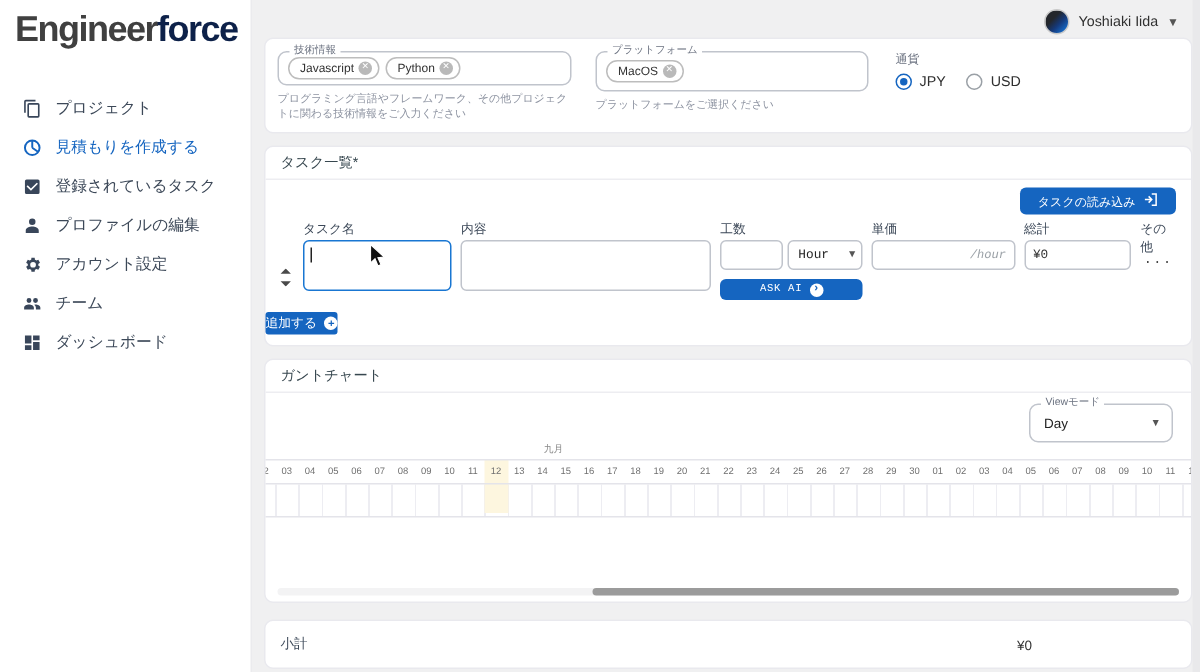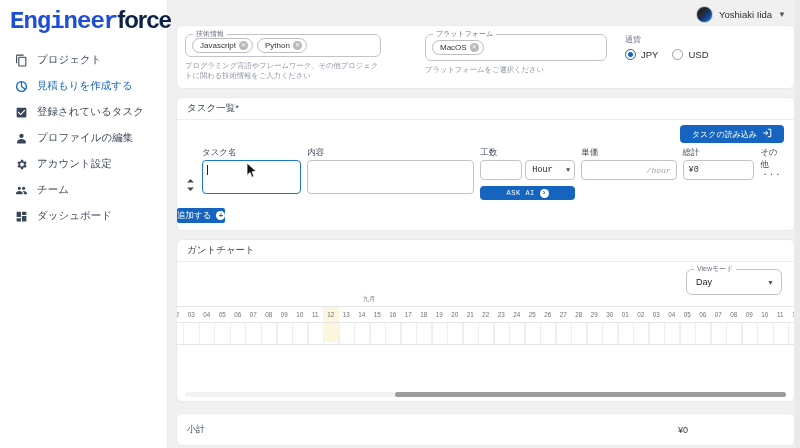--- a/index.html
+++ b/index.html
@@ -5,23 +5,23 @@
   * { margin:0; padding:0; box-sizing:border-box; }
   html,body { width:800px; height:448px; overflow:hidden; }
   body {
     font-family:"Liberation Sans","DejaVu Sans",sans-serif;
     background:#f0f0f1; color:#333; position:relative;
   }
   
   .sidebar { position:absolute; left:0; top:0; width:168px; height:448px;
     background:#fff; border-right:1px solid #ebebee; z-index:5; }
   .logo { padding:6px 10px 4px 10px; font-size:24px; font-weight:800; letter-spacing:-1px; white-space:nowrap; }
-  .logo .lg-blue { color:#1d4ed8;font-family:Liberation Mono, monospace; }
+  .logo .lg-blue { color:#404040; }
   .logo .lg-navy { color:#0d2149; }
-  .menu { margin-top:8px; }
+  .menu { margin-top:21px; }
   .mi { display:flex; align-items:center; gap:9px; padding:6px 8px 6px 14px;
     color:#3c4858; cursor:pointer; }
   .mi .mic { width:14px; height:14px; display:inline-flex; align-items:center; justify-content:center; color:#39465a; }
   .mi .mic svg { width:13px; height:13px; }
   .mi .mil { font-size:10.5px; }
   .mi.active { color:#1565c0; }
   .mi.active .mic { color:#1565c0; }
   
   .userbox { position:absolute; right:14px; top:6px; display:flex; align-items:center; gap:6px; z-index:6; cursor:pointer; }
   .avatar { width:17px; height:17px; border-radius:50%;
@@ -38,21 +38,21 @@
   .fieldset { position:relative; border:1px solid #c0c4cc; border-radius:6px; height:27px;
     display:flex; align-items:center; padding:0 6px; gap:4px; background:#fff; }
   .flabel { position:absolute; top:-5px; left:7px; background:#fff; padding:0 3px;
     font-size:7px; color:#6b7280; line-height:1; }
   .chip { display:inline-flex; align-items:center; gap:3px; border:1px solid #bdbdbd;
     border-radius:10px; padding:2px 4px 2px 7px; font-size:8px; color:#333; background:#fff; }
   .chip-x { width:9px; height:9px; border-radius:50%; background:#b9b9b9; color:#fff;
     font-size:6px; line-height:9px; text-align:center; display:inline-block; cursor:pointer; }
   .helper { margin-top:4px; font-size:7.3px; line-height:1.45; color:#8d93a1; }
   .w-tech { width:196px; }
-  .w-plat { width:182px;margin-left:28px; }
+  .w-plat { width:182px; }
   .currency { margin-left:2px; }
   .clabel { font-size:8px; color:#6b7280; margin-bottom:4px; }
   .radios { display:flex; align-items:center; gap:14px; }
   .radio { display:flex; align-items:center; gap:5px; font-size:9.5px; color:#2f2f2f; cursor:pointer; }
   .rdot { width:11px; height:11px; border-radius:50%; border:1.5px solid #9aa0a6; position:relative; }
   .radio.sel .rdot { border-color:#1565c0; }
   .radio.sel .rdot::after { content:""; position:absolute; left:1.5px; top:1.5px; width:5px; height:5px;
     border-radius:50%; background:#1565c0; }
   
   .task-card { margin-top:8px; }

